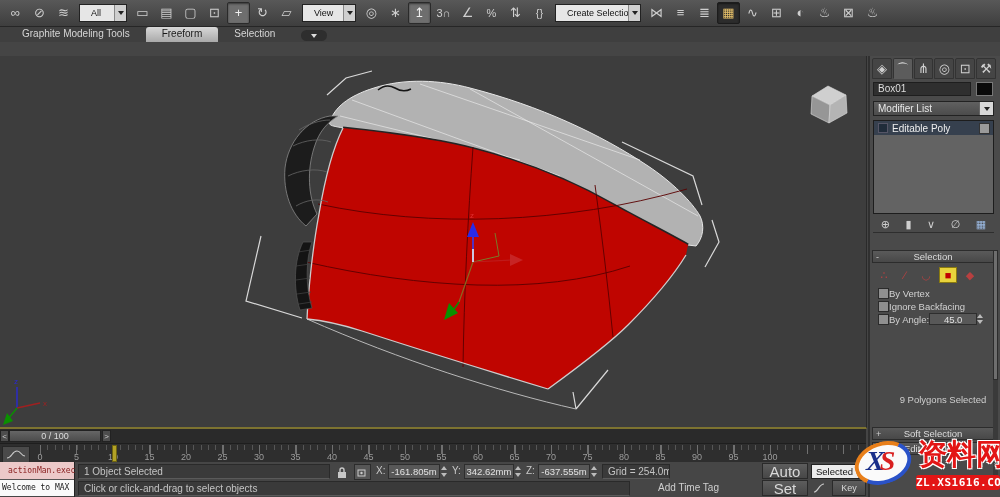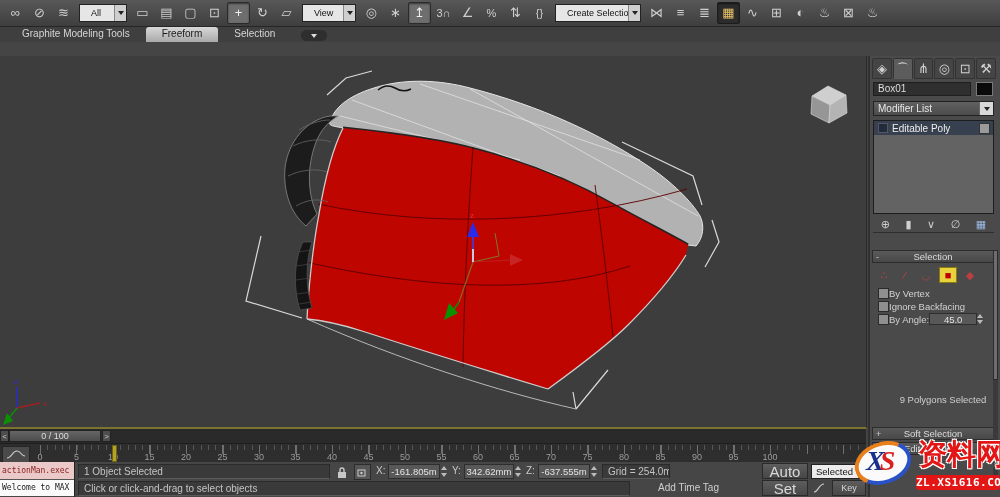--- a/index.html
+++ b/index.html
@@ -53,21 +53,21 @@
   #ruler-numbers{position:absolute;left:0;top:8px;width:866px;height:11px;}
   .ruler-num{position:absolute;transform:translateX(-50%);font-size:9px;color:#9c9c9c;}
   #frame-marker{position:absolute;left:112px;top:1px;width:5px;height:17px;background:#b3a226;border:1px solid #6e6410;box-sizing:border-box;}
   #mini-curve-btn{position:absolute;left:2px;top:2px;width:26px;height:15px;background:#4a4a4a;border:1px solid #262626;
     display:flex;align-items:center;justify-content:center;}
   
   #statusbar{position:absolute;left:0;top:462px;width:868px;height:35px;background:#464646;}
   .srow{position:absolute;left:0;width:868px;height:17px;}
   #listener{position:absolute;left:0;top:0;width:74px;height:35px;border-right:1px solid #222;
     font-family:"DejaVu Sans Mono",monospace;font-size:8px;}
-  #listener .l1{height:17px;background:#ecc9c9;color:#8a2020;line-height:17px;padding-left:2px;border-bottom:1px solid #555;}
+  #listener .l1{height:17px;background:#ecc9c9;color:#8a2020;line-height:17px;padding-left:8px;border-bottom:1px solid #555;}
   #listener .l2{height:16px;background:#fafafa;color:#1a1a1a;line-height:16px;padding-left:2px;}
   .inset{position:absolute;background:#3a3a3a;border:1px solid #2a2a2a;border-bottom-color:#5a5a5a;
     box-sizing:border-box;color:#c4c4c4;font-size:10px;line-height:14px;padding:0 5px;white-space:nowrap;overflow:hidden;}
   .coord-label{position:absolute;color:#c9c9c9;font-size:10px;line-height:16px;}
   .coord-field{position:absolute;background:#585858;border:1px solid #2e2e2e;box-sizing:border-box;
     color:#e2e2e2;font-size:9.5px;line-height:13px;text-align:center;white-space:nowrap;overflow:hidden;}
   .spinner{position:absolute;width:8px;height:15px;display:flex;flex-direction:column;justify-content:space-between;padding:2px 0;box-sizing:border-box;}
   .sp-up{width:0;height:0;border-left:3px solid transparent;border-right:3px solid transparent;border-bottom:4px solid #bbb;}
   .sp-dn{width:0;height:0;border-left:3px solid transparent;border-right:3px solid transparent;border-top:4px solid #bbb;}
   .sbtn{position:absolute;background:linear-gradient(#5d5d5d,#474747);border:1px solid #2a2a2a;box-sizing:border-box;

